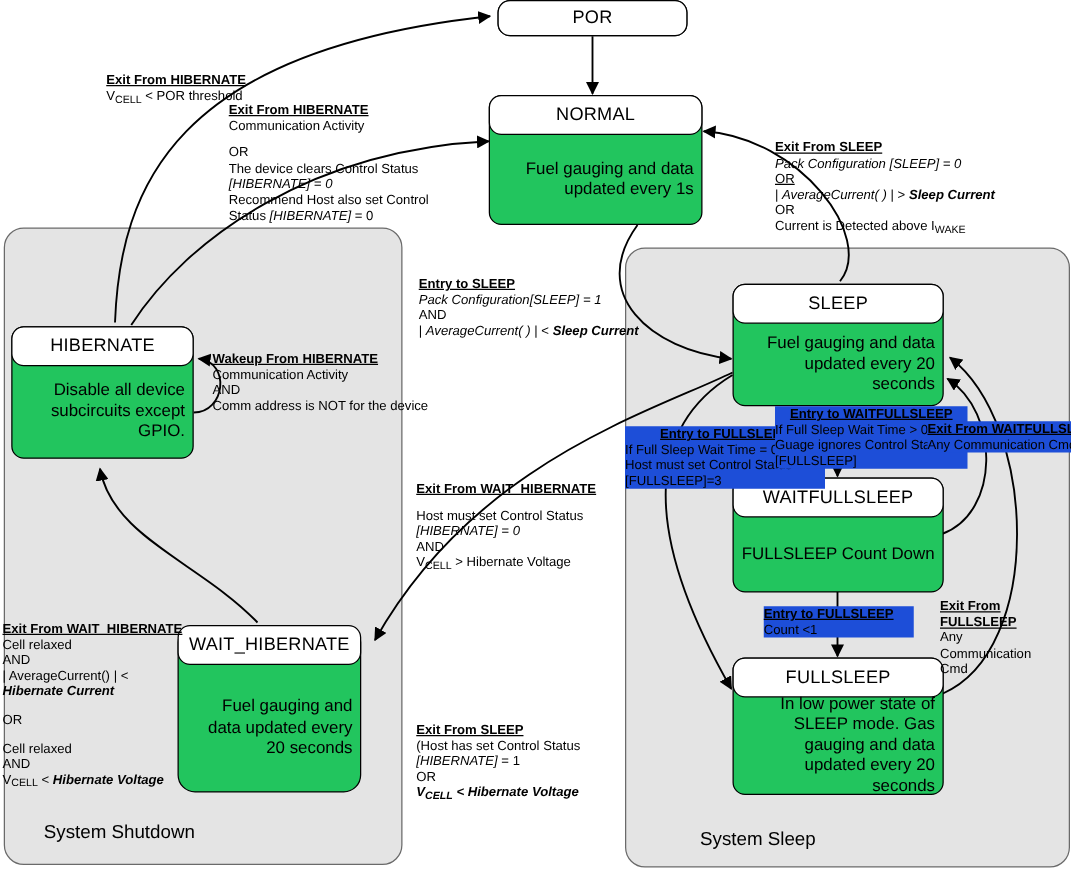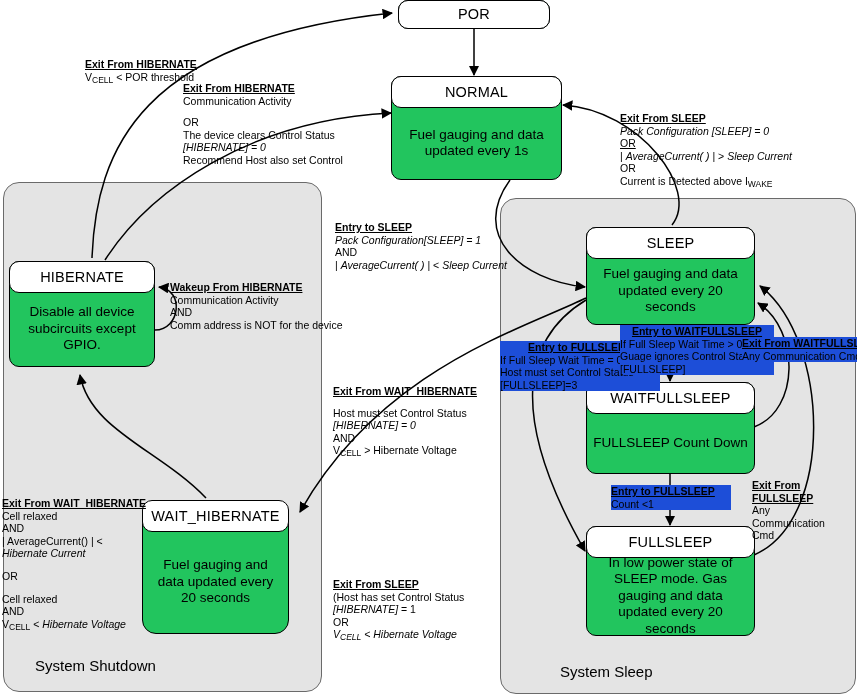--- a/index.html
+++ b/index.html
@@ -13,32 +13,32 @@
   .panel-title{position:absolute;font-size:15px;color:#000;white-space:nowrap;}
 
   
   .state{position:absolute;background:#22c55e;border:1.1px solid #000;border-radius:10px;
          box-sizing:border-box;}
   .state .hdr{height:30px;border:1.1px solid #000;border-radius:10px;background:#fff;
               position:absolute;left:-1.1px;right:-1.1px;top:-1.1px;
               display:flex;align-items:center;justify-content:center;
               font-size:14.5px;letter-spacing:.2px;}
   .state .body{position:absolute;left:0;right:0;top:30px;bottom:0;
-               display:flex;align-items:center;justify-content:center;text-align:center;
+               display:flex;align-items:center;justify-content:center;text-align:right;
                font-size:13.5px;line-height:1.22;padding:0 6px;box-sizing:border-box;}
   .state.pill .hdr{height:100%;}
 
   
   .ann{position:absolute;text-align:left;font-size:10.5px;line-height:1.2;
        white-space:nowrap;}
   .ann .t{font-weight:bold;text-decoration:underline;display:block;font-size:10.5px;}
   .ann .l{display:block;}
   .ann.boxed{background:#1d4ed8;}
   .i{font-style:italic;}
-  .bi{font-weight:normal;font-style:italic;}
+  .bi{font-weight:bold;font-style:italic;}
   sub{font-size:7.5px;vertical-align:baseline;position:relative;top:2px;}
   .sc{font-size:8.5px;}
 </style>
 </head>
 <body>
 
 <div id="canvas">
 
   <div class="panel" style="left:3px;top:182px;width:317px;height:508px;"></div>
   <div class="panel-title" style="left:35px;top:657px;">System Shutdown</div>
@@ -122,20 +122,21 @@
   </div>
 
   <div class="ann" style="left:183px;top:82px;width:230px;">
     <span class="t">Exit From  HIBERNATE</span>
     <span class="l">Communication Activity</span>
     <span class="l" style="display:block;height:9px;"></span>
     <span class="l">OR</span>
     <span class="l">The device clears Control Status</span>
     <span class="l i">[HIBERNATE] = 0</span>
     <span class="l">Recommend Host also set Control</span>
+    <span class="l">Status <span class="i">[HIBERNATE]</span> = 0</span>
   </div>
 
   <div class="ann" style="left:620px;top:112px;width:236px;">
     <span class="t">Exit From SLEEP</span>
     <span class="l i">Pack Configuration [SLEEP] = 0</span>
     <span class="l" style="text-decoration:underline;">OR</span>
     <span class="l">| <span class="i">AverageCurrent( )</span> | &gt; <span class="bi">Sleep Current</span></span>
     <span class="l">OR</span>
     <span class="l">Current is Detected above I<sub class="sc">WAKE</sub></span>
   </div>

